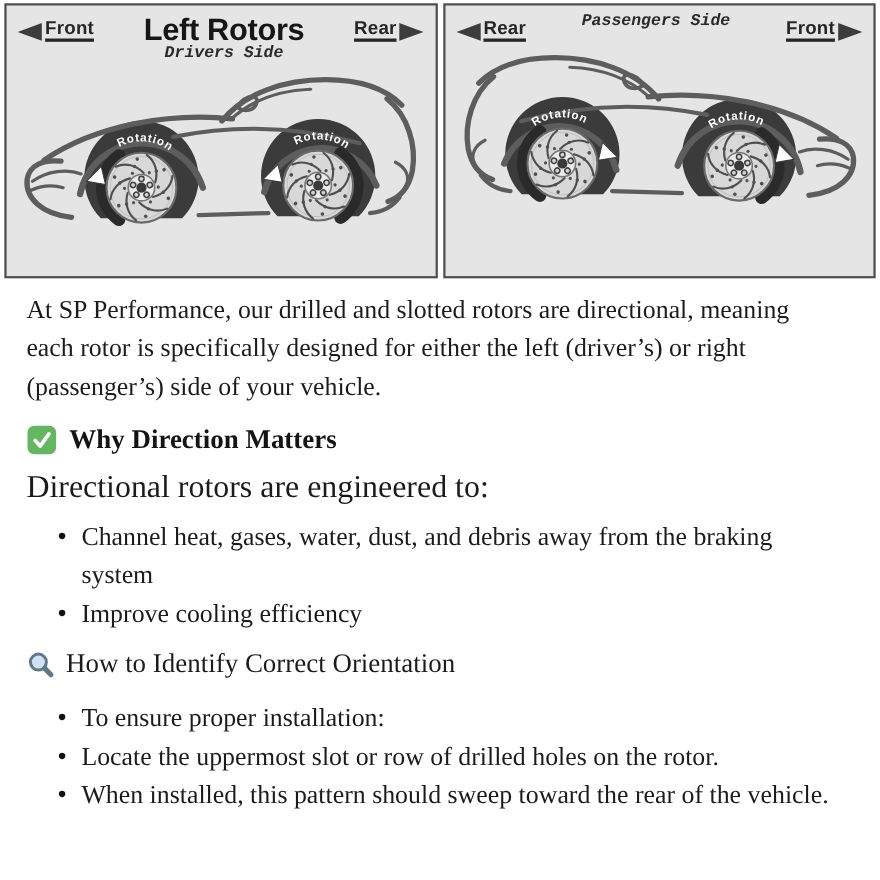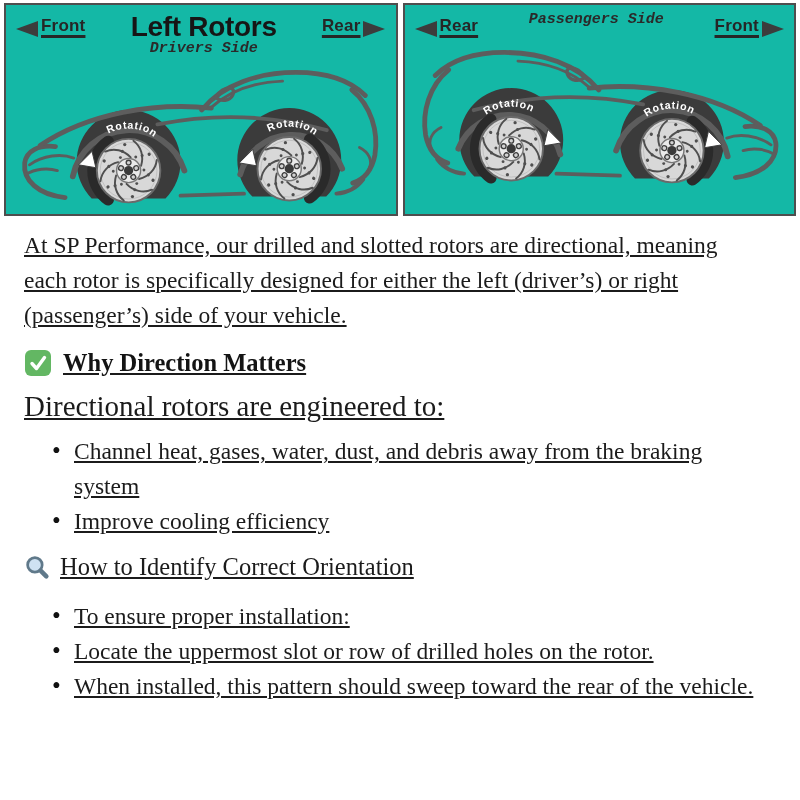--- a/index.html
+++ b/index.html
@@ -1,21 +1,21 @@
 <!DOCTYPE html>
 <html><head>
 <meta charset="utf-8">
 <style>
   * { margin:0; padding:0; box-sizing:border-box; }
   html,body { width:800px; height:800px; background:#ffffff; overflow:hidden;
               font-family:"Liberation Serif", serif; color:#1b1b1b; }
 
   
   .diagram { display:flex; gap:5px; padding:3px 4px 0 4px; }
-  .panel { flex:1 1 0; height:213px; border:2.5px solid #4e4e4e; background:#14b8a6;
+  .panel { flex:1 1 0; height:250px; border:2.5px solid #4e4e4e; background:#e5e5e5;
            position:relative; overflow:hidden; }
   .panel-header { display:flex; justify-content:space-between; align-items:flex-start;
                   padding:7px 10px 0 10px; font-family:"Liberation Sans", sans-serif; }
   .dir { display:flex; align-items:center; gap:1px; margin-top:3px; }
   .dir-label { font-weight:700; font-size:17px; color:#262626; letter-spacing:.2px;
                text-decoration:underline; text-decoration-thickness:2.5px; text-underline-offset:4px; }
   .tri { width:0; height:0; display:inline-block; }
   .tri-left  { border-top:8px solid transparent; border-bottom:8px solid transparent;
                border-right:22px solid #3c3c3c; margin-right:2px; margin-top:6px; }
   .tri-right { border-top:8px solid transparent; border-bottom:8px solid transparent;
@@ -25,21 +25,21 @@
   .panel-subtitle { font-weight:700; font-style:italic; font-size:15px; color:#2a2a2a; margin-top:0;font-family:Liberation Mono, monospace; }
   .car-svg { display:block; width:100%; height:152px; margin-top:2px; }
   .sketch { stroke:#5d5d5d; fill:none; stroke-linecap:round; }
   .arch { fill:#3b3b3b; stroke:none; }
   .caliper { stroke:#2a2a2a; stroke-width:12; fill:none; stroke-linecap:round; }
   .rot-label { font-family:"Liberation Sans", sans-serif; font-weight:700; font-size:11px;
                fill:#ffffff; letter-spacing:.8px; }
   .rot-arrow { fill:#ffffff; stroke:#3b3b3b; stroke-width:1; }
 
   
-  .content { padding:12px 24px 0 24px;text-decoration:underline; }
+  .content { padding:12px 24px 0 24px; }
   .intro { font-size:23.5px; line-height:35px; max-width:740px; margin-bottom:16px; }
   .h-bold { display:flex; align-items:center; gap:11px; font-size:24.5px; font-weight:700;
             margin:14px 0 12px 0; color:#141414; }
   .h-reg  { display:flex; align-items:center; gap:9px; font-size:24.5px; font-weight:400;
             margin:14px 0 18px 0; color:#1b1b1b; }
   .lead { font-size:29px; line-height:35px; margin-bottom:10px; }
   ul.blist { list-style:none; margin:0 0 14px 0; padding-left:50px; }
   ul.blist li { font-size:23.5px; line-height:35px; max-width:690px; position:relative; }
   ul.blist li::before { content:"•"; position:absolute; left:-22px; top:-1px; font-size:25px; color:#111; }
   .emoji-svg { flex:0 0 auto; display:block; }

